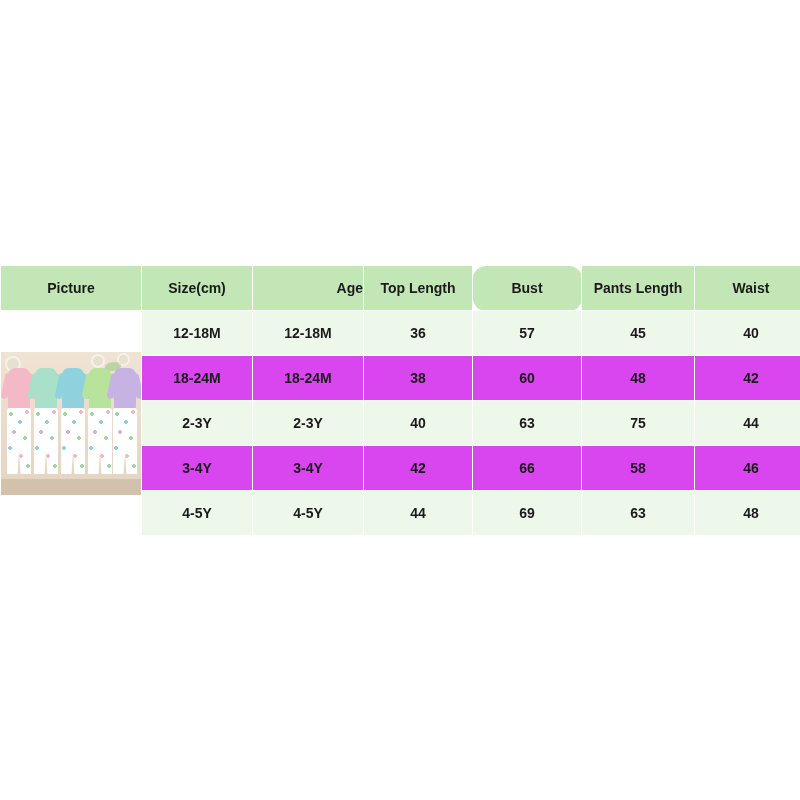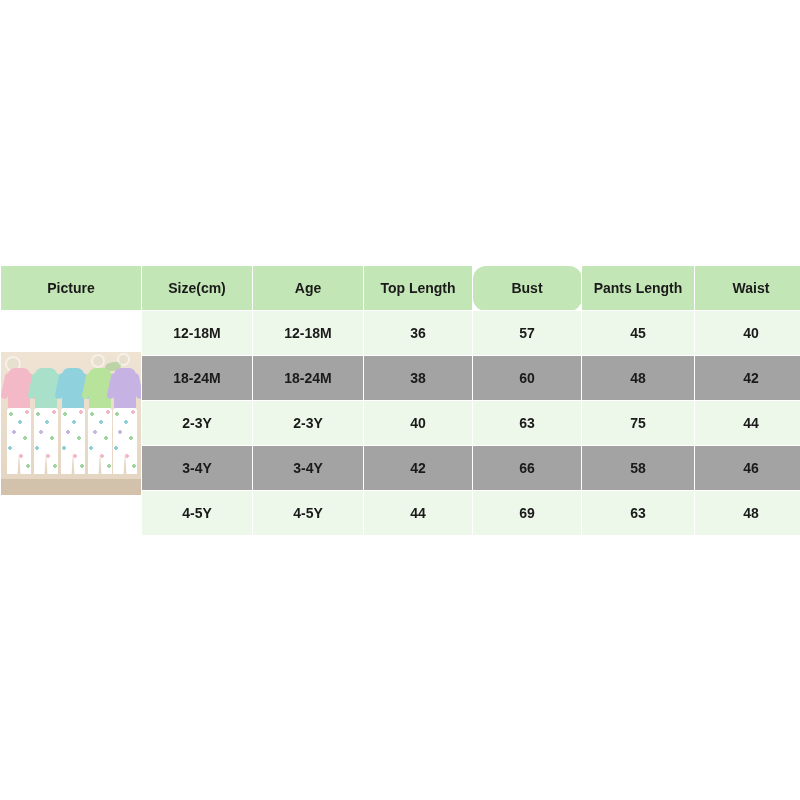--- a/index.html
+++ b/index.html
@@ -47,21 +47,21 @@
   .head-cell {
     background: #c3e6b6;
   }
 
   .row-light {
     background: #eef8ea;
     margin-top: 6px;
   }
 
   .row-dark {
-    background: #a3a3a3;
+    background: #d946ef;
   }
 
   .picture-cell {
     background: #ffffff;
     padding: 0;
     width: 140px;
     border: 1px solid #ffffff;
     position: relative;
   }
 
@@ -173,21 +173,21 @@
 <body>
 
 <div class="page">
 
   <div class="size-chart">
     <table class="chart">
       <thead>
         <tr>
           <th class="head-cell" style="width:140px;">Picture</th>
           <th class="head-cell" style="width:110px;">Size(cm)</th>
-          <th class="head-cell" style="width:110px;">Age</th>
+          <th class="head-cell" style="width:110px;text-align:right;">Age</th>
           <th class="head-cell" style="width:108px;">Top Length</th>
           <th class="head-cell" style="width:108px;border-radius:13px;">Bust</th>
           <th class="head-cell" style="width:112px;text-align:center;">Pants Length</th>
           <th class="head-cell" style="width:112px;">Waist</th>
         </tr>
       </thead>
       <tbody>
         <tr>
           <td class="picture-cell" rowspan="5">
             <div class="picture-wrap">

